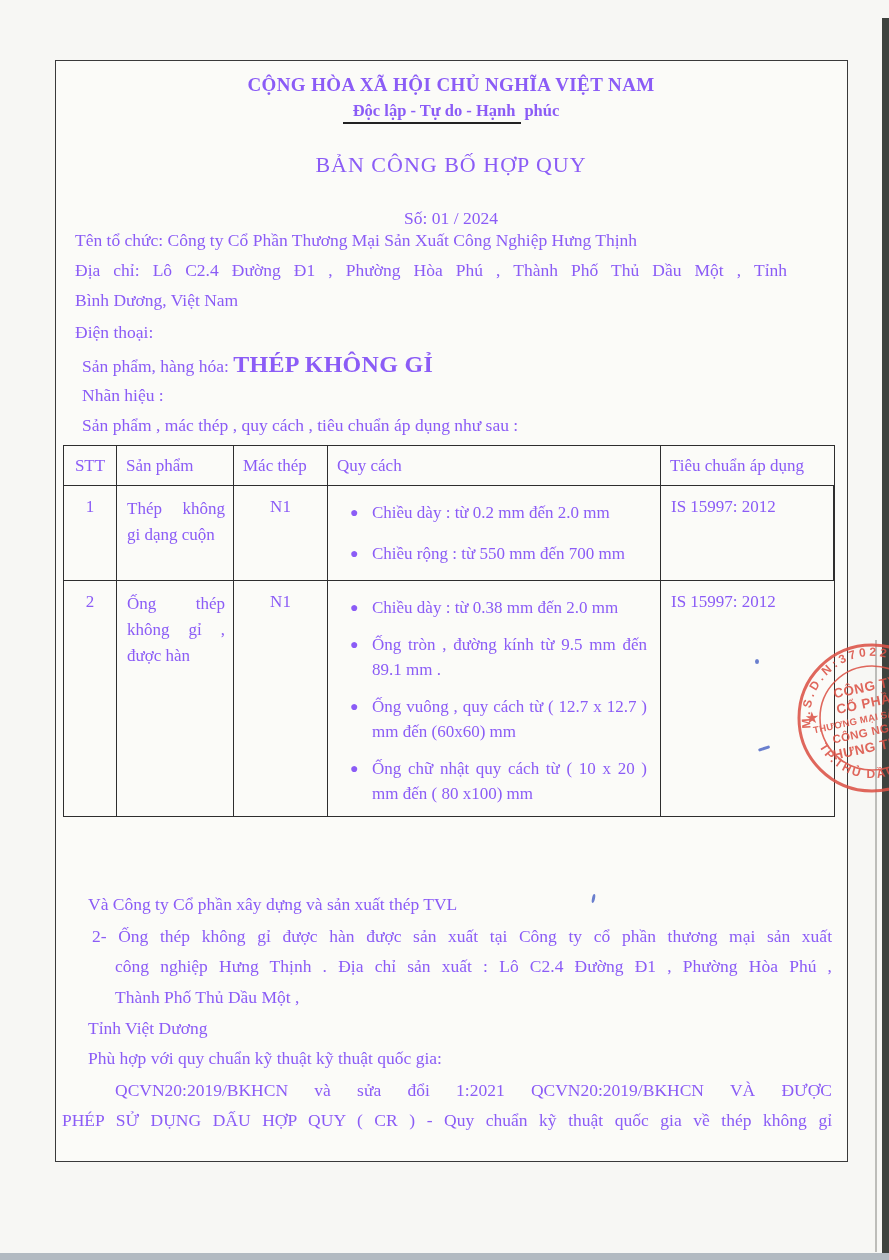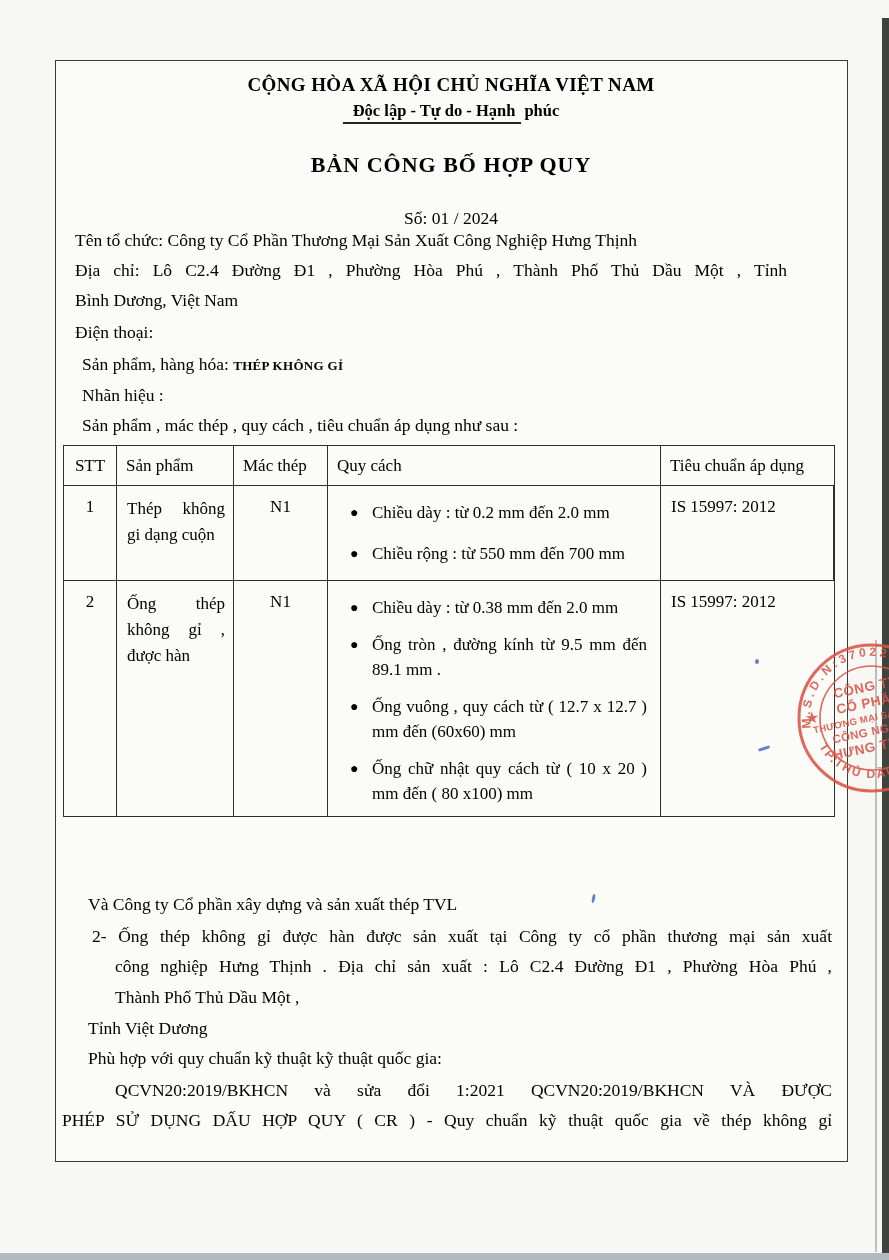--- a/index.html
+++ b/index.html
@@ -2,50 +2,50 @@
 <html lang="vi"><head>
 <meta charset="utf-8">
 <style>
   html,body{margin:0;padding:0;}
   #page{
     position:relative;
     width:889px;height:1260px;
     background:#f7f7f4;
     overflow:hidden;
     font-family:"Liberation Serif", serif;
-    color:#000000;
+    color:#8b5cf6;
   }
   
   .scan-right{position:absolute;top:18px;right:0;width:7px;height:1236px;background:#3e433e;}
   .scan-bottom{position:absolute;left:0;bottom:0;width:889px;height:7px;background:#b2bac1;}
   .scan-fold{position:absolute;left:875px;top:640px;width:2px;height:612px;background:#8e8e88;opacity:.55;}
 
   
   .frame{
     position:absolute;left:55px;top:60px;width:791px;height:1100px;
     border:1.6px solid #3a3a3a;background:#fbfbf8;
   }
 
   .abs{position:absolute;}
   .center{left:55px;width:792px;text-align:center;}
 
   .country{top:74px;font-size:19px;font-weight:bold;letter-spacing:.4px;}
   .motto{top:101px;font-size:16.5px;font-weight:bold;}
   .motto .u{border-bottom:2px solid #222;padding:0 6px 2px 10px;}
   .motto .tail{padding-left:3px;}
-  .doc-title{top:152px;font-size:22px;font-weight:bold;letter-spacing:1px;}
+  .doc-title{top:152px;font-size:22px;font-weight:normal;letter-spacing:1px;}
   .doc-number{top:192px;font-size:17.5px;margin-top:16px;}
 
   .para{font-size:17.5px;line-height:24px;}
   .org{left:75px;top:228px;width:740px;}
   .addr1{left:75px;top:258px;width:712px;text-align:justify;text-align-last:justify;}
   .addr2{left:75px;top:288px;}
   .phone{left:75px;top:320px;}
   .product{left:82px;top:352px;}
-  .product b{font-size:13px;letter-spacing:.3px;}
+  .product b{font-size:24px;letter-spacing:.3px;}
   .brand{left:82px;top:383px;}
   .intro{left:82px;top:413px;text-align:right;}
 
   
   .spec-table{
     position:absolute;left:63px;top:445px;
     display:grid;
     grid-template-columns:53px 117px 94px 333px 173px;
     grid-template-rows:40px 95px 235px;
     border:1.6px solid #2e2e2e;

